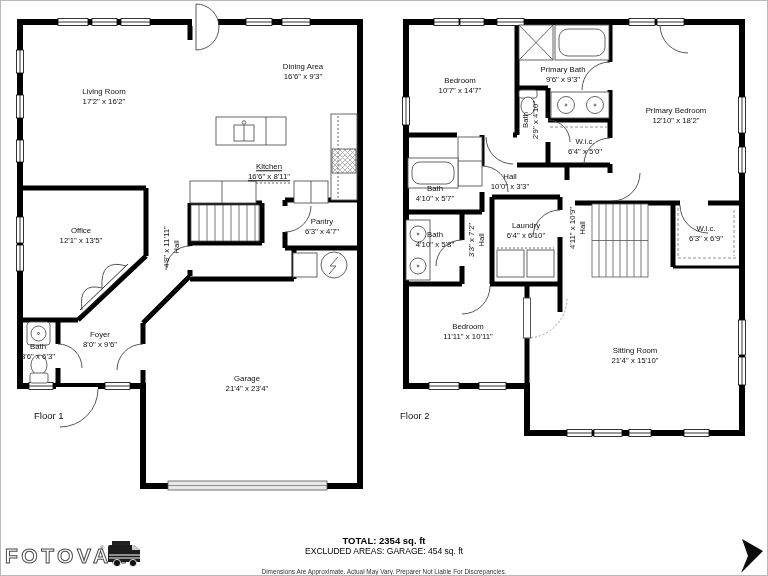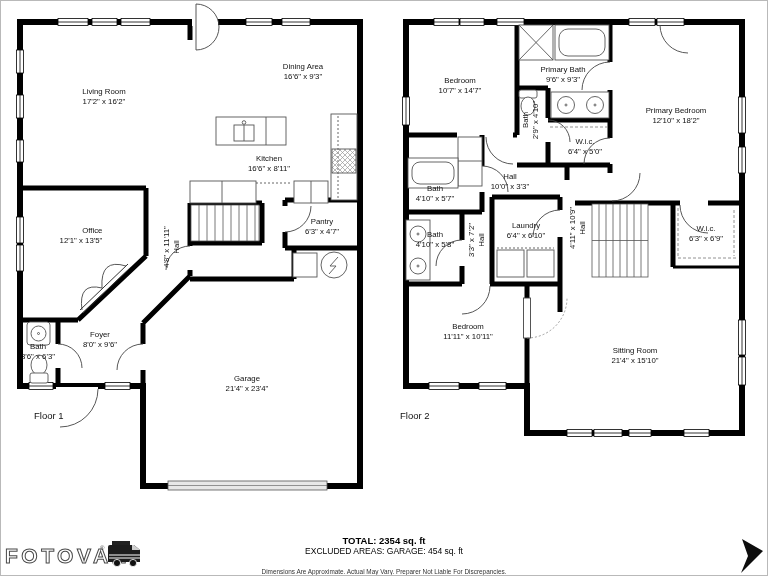--- a/index.html
+++ b/index.html
@@ -277,25 +277,25 @@
   </svg>
 
   <div class="room-label" style="left:104px;top:97px;">
     <span class="rn">Living Room</span>
     <span class="rd">17'2" x 16'2"</span>
   </div>
   <div class="room-label" style="left:272px;top:72px;margin-left:31px;">
     <span class="rn">Dining Area</span>
     <span class="rd">16'6" x 9'3"</span>
   </div>
-  <div class="room-label" style="left:269px;top:164px;">
+  <div class="room-label" style="left:269px;top:172px;text-decoration:underline;">
     <span class="rn">Kitchen</span>
     <span class="rd">16'6" x 8'11"</span>
   </div>
-  <div class="room-label" style="left:81px;top:236px;text-align:right;">
+  <div class="room-label" style="left:81px;top:236px;">
     <span class="rn">Office</span>
     <span class="rd">12'1" x 13'5"</span>
   </div>
   <div class="room-label" style="left:322px;top:227px;">
     <span class="rn">Pantry</span>
     <span class="rd">6'3" x 4'7"</span>
   </div>
   <div class="room-label vert" style="left:172px;top:247px;">
     <span class="rd">4'8" x 11'11"</span>
     <span class="rn">Hall</span>

